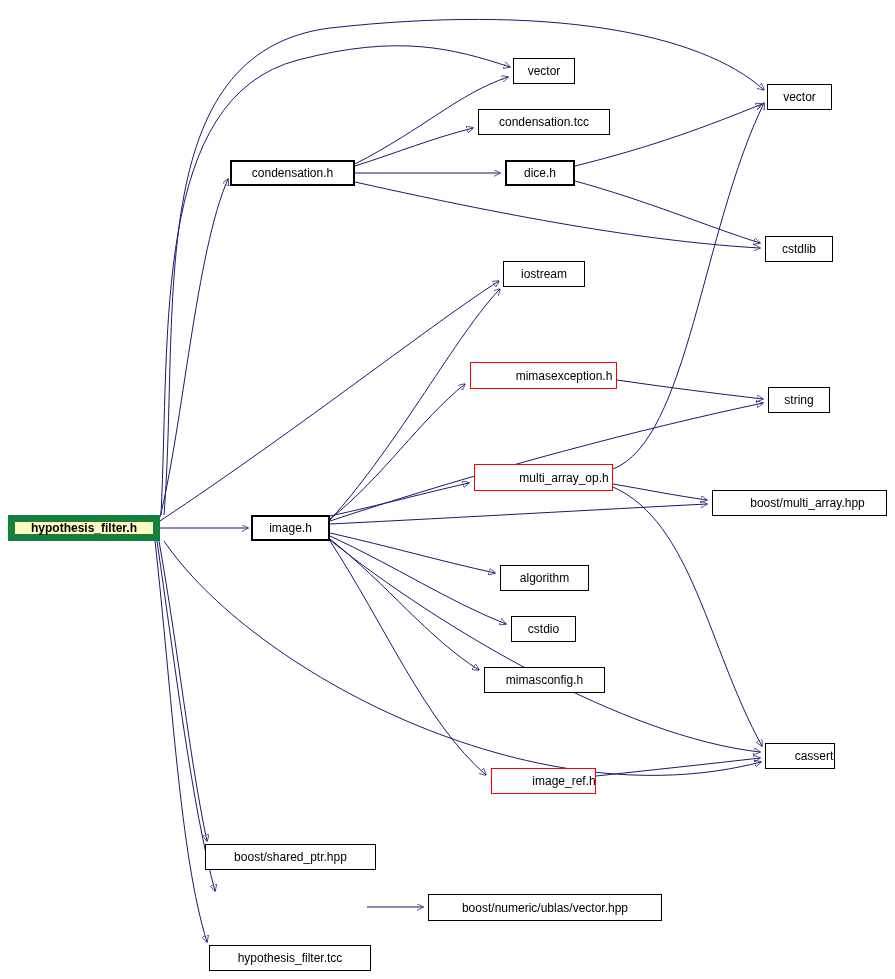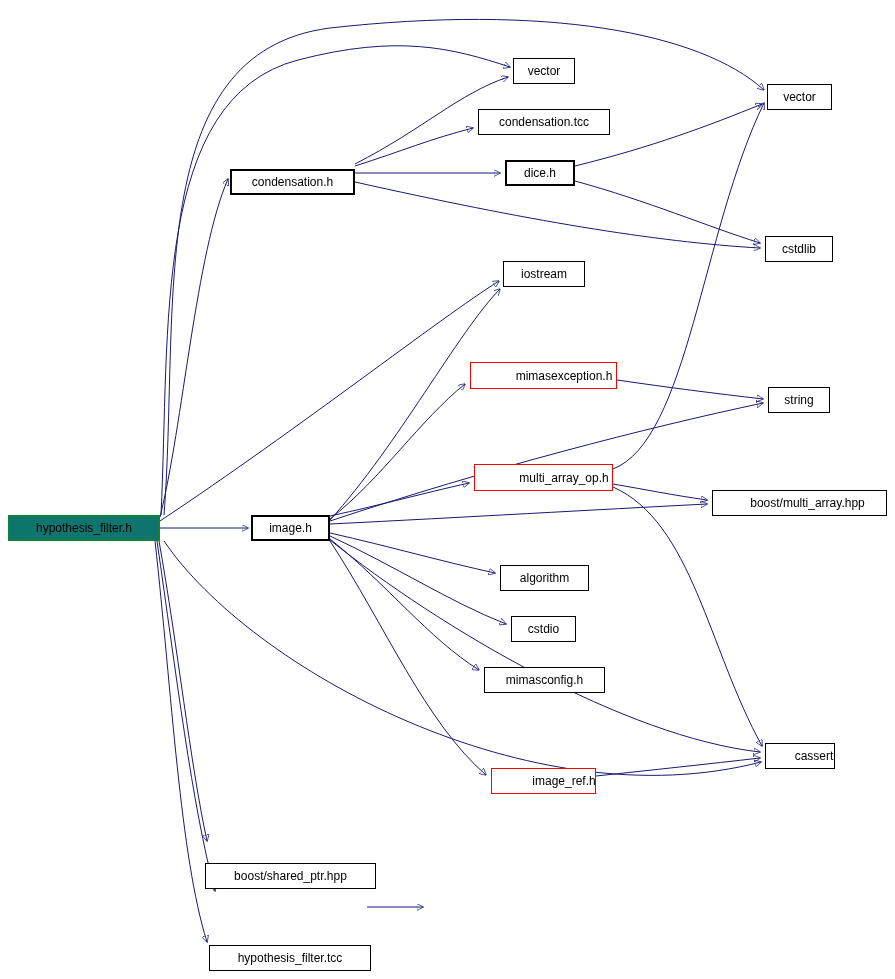--- a/index.html
+++ b/index.html
@@ -36,23 +36,24 @@
     align-items: center;
     justify-content: center;
     font-size: 12px;
     color: #000000;
     white-space: nowrap;
     cursor: pointer;
   }
   .node.bold { border-width: 2px; }
   .node.warning { border: 1px solid #ff0000; padding-left: 41px; }
   .node.root {
-    background: #0f766e;
-    border: 2px solid #15803d;
+    background: #fef9c3;
+    border: 7px solid #15803d;
     cursor: default;
+    font-weight: bold;
   }
 </style>
 </head>
 <body>
 
 <div class="stage">
 
   <svg class="edges" viewBox="0 0 895 979" xmlns="http://www.w3.org/2000/svg">
     <defs>
       <marker id="arrow" viewBox="0 0 10 10" refX="9" refY="5" markerWidth="7" markerHeight="7" orient="auto">
@@ -94,33 +95,34 @@
     <path marker-end="url(#arrow)" d="M 613,484 C 648,490 672,495 707,500"></path>
     <path marker-end="url(#arrow)" d="M 613,469 C 688,440 702,230 764,103"></path>
     <path marker-end="url(#arrow)" d="M 613,487 C 692,522 708,648 762,746"></path>
 
     <path marker-end="url(#arrow)" d="M 596,776 C 652,770 708,764 760,758"></path>
 
     <path marker-end="url(#arrow)" d="M 367,907 L 423,907"></path>
   </svg>
 
   <div class="node root" style="left:8px; top:515px; width:152px; height:26px;">hypothesis_filter.h</div>
-  <div class="node bold" style="left:230px; top:160px; width:125px; height:26px;margin-top:9px;">condensation.h</div>
+  <div class="node bold" style="left:230px; top:160px; width:125px; height:26px;">condensation.h</div>
   <div class="node" style="left:513px; top:58px; width:62px; height:26px;">vector</div>
   <div class="node" style="left:478px; top:109px; width:132px; height:26px;">condensation.tcc</div>
   <div class="node bold" style="left:505px; top:160px; width:70px; height:26px;">dice.h</div>
   <div class="node" style="left:767px; top:84px; width:65px; height:26px;">vector</div>
   <div class="node" style="left:765px; top:236px; width:68px; height:26px;">cstdlib</div>
   <div class="node" style="left:503px; top:261px; width:82px; height:26px;">iostream</div>
   <div class="node warning" style="left:470px; top:362px; width:147px; height:27px;">mimasexception.h</div>
   <div class="node" style="left:768px; top:387px; width:62px; height:26px;">string</div>
   <div class="node warning" style="left:474px; top:464px; width:139px; height:27px;text-align:center;">multi_array_op.h</div>
   <div class="node" style="left:712px; top:490px; width:175px; height:26px;padding-left:16px;">boost/multi_array.hpp</div>
   <div class="node bold" style="left:251px; top:515px; width:79px; height:26px;">image.h</div>
   <div class="node" style="left:500px; top:565px; width:89px; height:26px;">algorithm</div>
   <div class="node" style="left:511px; top:616px; width:65px; height:26px;">cstdio</div>
   <div class="node" style="left:484px; top:667px; width:121px; height:26px;">mimasconfig.h</div>
   <div class="node" style="left:765px; top:743px; width:70px; height:26px;padding-left:28px;">cassert</div>
   <div class="node warning" style="left:491px; top:768px; width:105px; height:26px;">image_ref.h</div>
-  <div class="node" style="left:205px; top:844px; width:171px; height:26px;margin-top:19px;">boost/shared_ptr.hpp</div>
+  <div class="node" style="left:205px; top:844px; width:171px; height:26px;">boost/shared_ptr.hpp</div>
+  <div class="node" style="left:428px; top:894px; width:234px; height:27px;">boost/numeric/ublas/vector.hpp</div>
   <div class="node" style="left:209px; top:945px; width:162px; height:26px;">hypothesis_filter.tcc</div>
 
 </div>
 
 </body></html>

